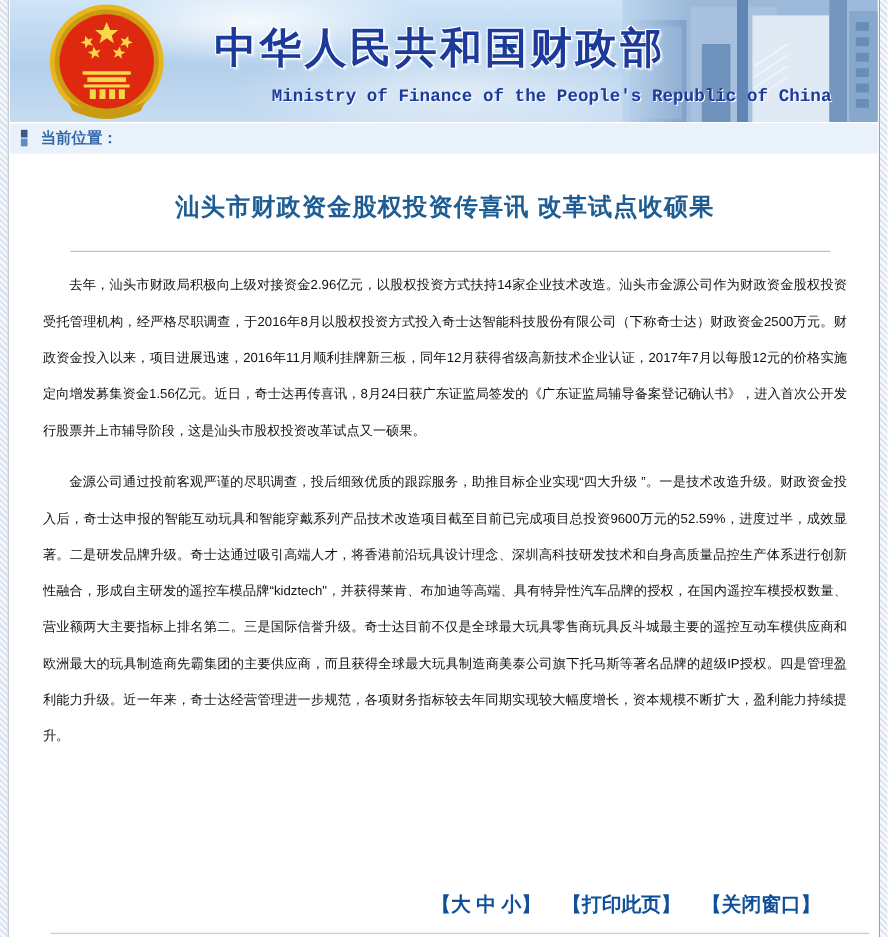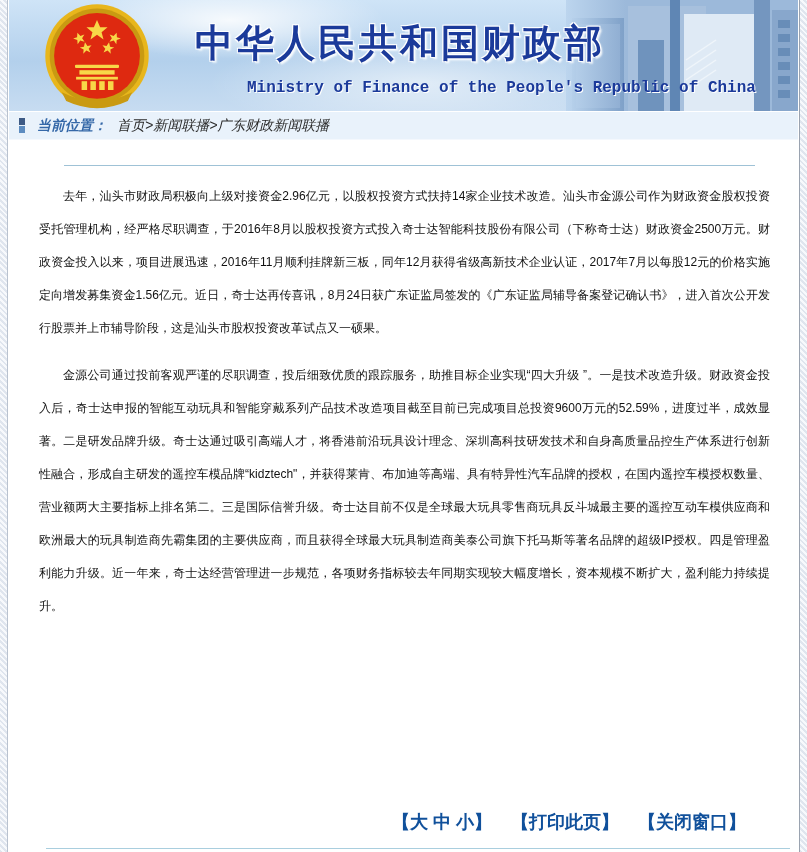--- a/index.html
+++ b/index.html
@@ -29,21 +29,21 @@
   .emblem { position:absolute; left:32px; top:2px; width:112px; height:110px; }
   .banner-titles { position:absolute; left:186px; top:18px; width:470px; }
   .cn-title { font-size:38px; font-weight:bold; letter-spacing:3px; color:#1b3a9a;
     text-shadow:-1px -1px 0 #fff, 1px -1px 0 #fff, -1px 1px 0 #fff, 2px 2px 2px rgba(255,255,255,.9);
     white-space:nowrap; }
   .en-title { margin:10px 0 0 52px; font-size:16px; font-weight:bold; color:#1b3a9a;
     text-shadow:1px 1px 0 #fff; white-space:nowrap;font-family:Liberation Mono, monospace; }
 
   
   .crumb-bar { height:28px; background:#e9f2fb; border-bottom:1px solid #f4f8fd;
-    display:flex; align-items:center; font-size:14px;font-style:italic; }
+    display:flex; align-items:center; font-size:14px; }
   .crumb-icon { width:6px; height:15px; margin:0 12px 0 10px; display:flex; flex-direction:column; }
   .crumb-icon .t { flex:1; background:#3d5a85; margin-bottom:1px; }
   .crumb-icon .b { flex:1; background:#5d8cc0; }
   .crumb-label { color:#3568a8; font-weight:bold; margin-right:10px; }
   .crumb-path { color:#2a2a2a; }
 
   
   .article { position:relative; padding:0 28px 0 30px; }
   .article-title { margin-top:33px; text-align:center; font-size:22px; font-weight:bold;
     color:#1d5d94; letter-spacing:1px; }
@@ -134,24 +134,24 @@
         <div class="en-title">Ministry of Finance of the People's Republic of China</div>
       </div>
     </div>
 
     <div class="crumb-bar">
       <span class="crumb-icon">
           <span class="t"></span>
           <span class="b"></span>
         </span>
       <span class="crumb-label">当前位置：</span>
-      <span class="crumb-path">首页&gt;新闻联播&gt;广东财政新闻联播</span>
     </div>
 
     <div class="article">
+      <h1 class="article-title">汕头市财政资金股权投资传喜讯 改革试点收硕果</h1>
       <hr class="title-rule">
       <p class="para">去年，汕头市财政局积极向上级对接资金2.96亿元，以股权投资方式扶持14家企业技术改造。汕头市金源公司作为财政资金股权投资受托管理机构，经严格尽职调查，于2016年8月以股权投资方式投入奇士达智能科技股份有限公司（下称奇士达）财政资金2500万元。财政资金投入以来，项目进展迅速，2016年11月顺利挂牌新三板，同年12月获得省级高新技术企业认证，2017年7月以每股12元的价格实施定向增发募集资金1.56亿元。近日，奇士达再传喜讯，8月24日获广东证监局签发的《广东证监局辅导备案登记确认书》，进入首次公开发行股票并上市辅导阶段，这是汕头市股权投资改革试点又一硕果。</p>
       <p class="para">金源公司通过投前客观严谨的尽职调查，投后细致优质的跟踪服务，助推目标企业实现“四大升级 ”。一是技术改造升级。财政资金投入后，奇士达申报的智能互动玩具和智能穿戴系列产品技术改造项目截至目前已完成项目总投资9600万元的52.59%，进度过半，成效显著。二是研发品牌升级。奇士达通过吸引高端人才，将香港前沿玩具设计理念、深圳高科技研发技术和自身高质量品控生产体系进行创新性融合，形成自主研发的遥控车模品牌“kidztech"，并获得莱肯、布加迪等高端、具有特异性汽车品牌的授权，在国内遥控车模授权数量、营业额两大主要指标上排名第二。三是国际信誉升级。奇士达目前不仅是全球最大玩具零售商玩具反斗城最主要的遥控互动车模供应商和欧洲最大的玩具制造商先霸集团的主要供应商，而且获得全球最大玩具制造商美泰公司旗下托马斯等著名品牌的超级IP授权。四是管理盈利能力升级。近一年来，奇士达经营管理进一步规范，各项财务指标较去年同期实现较大幅度增长，资本规模不断扩大，盈利能力持续提升。</p>
     </div>
 
     <div class="page-footer">
       <span class="fbtn">【大 中 小】</span>
       <span class="fbtn">【打印此页】</span>
       <span class="fbtn">【关闭窗口】</span>
     </div>

